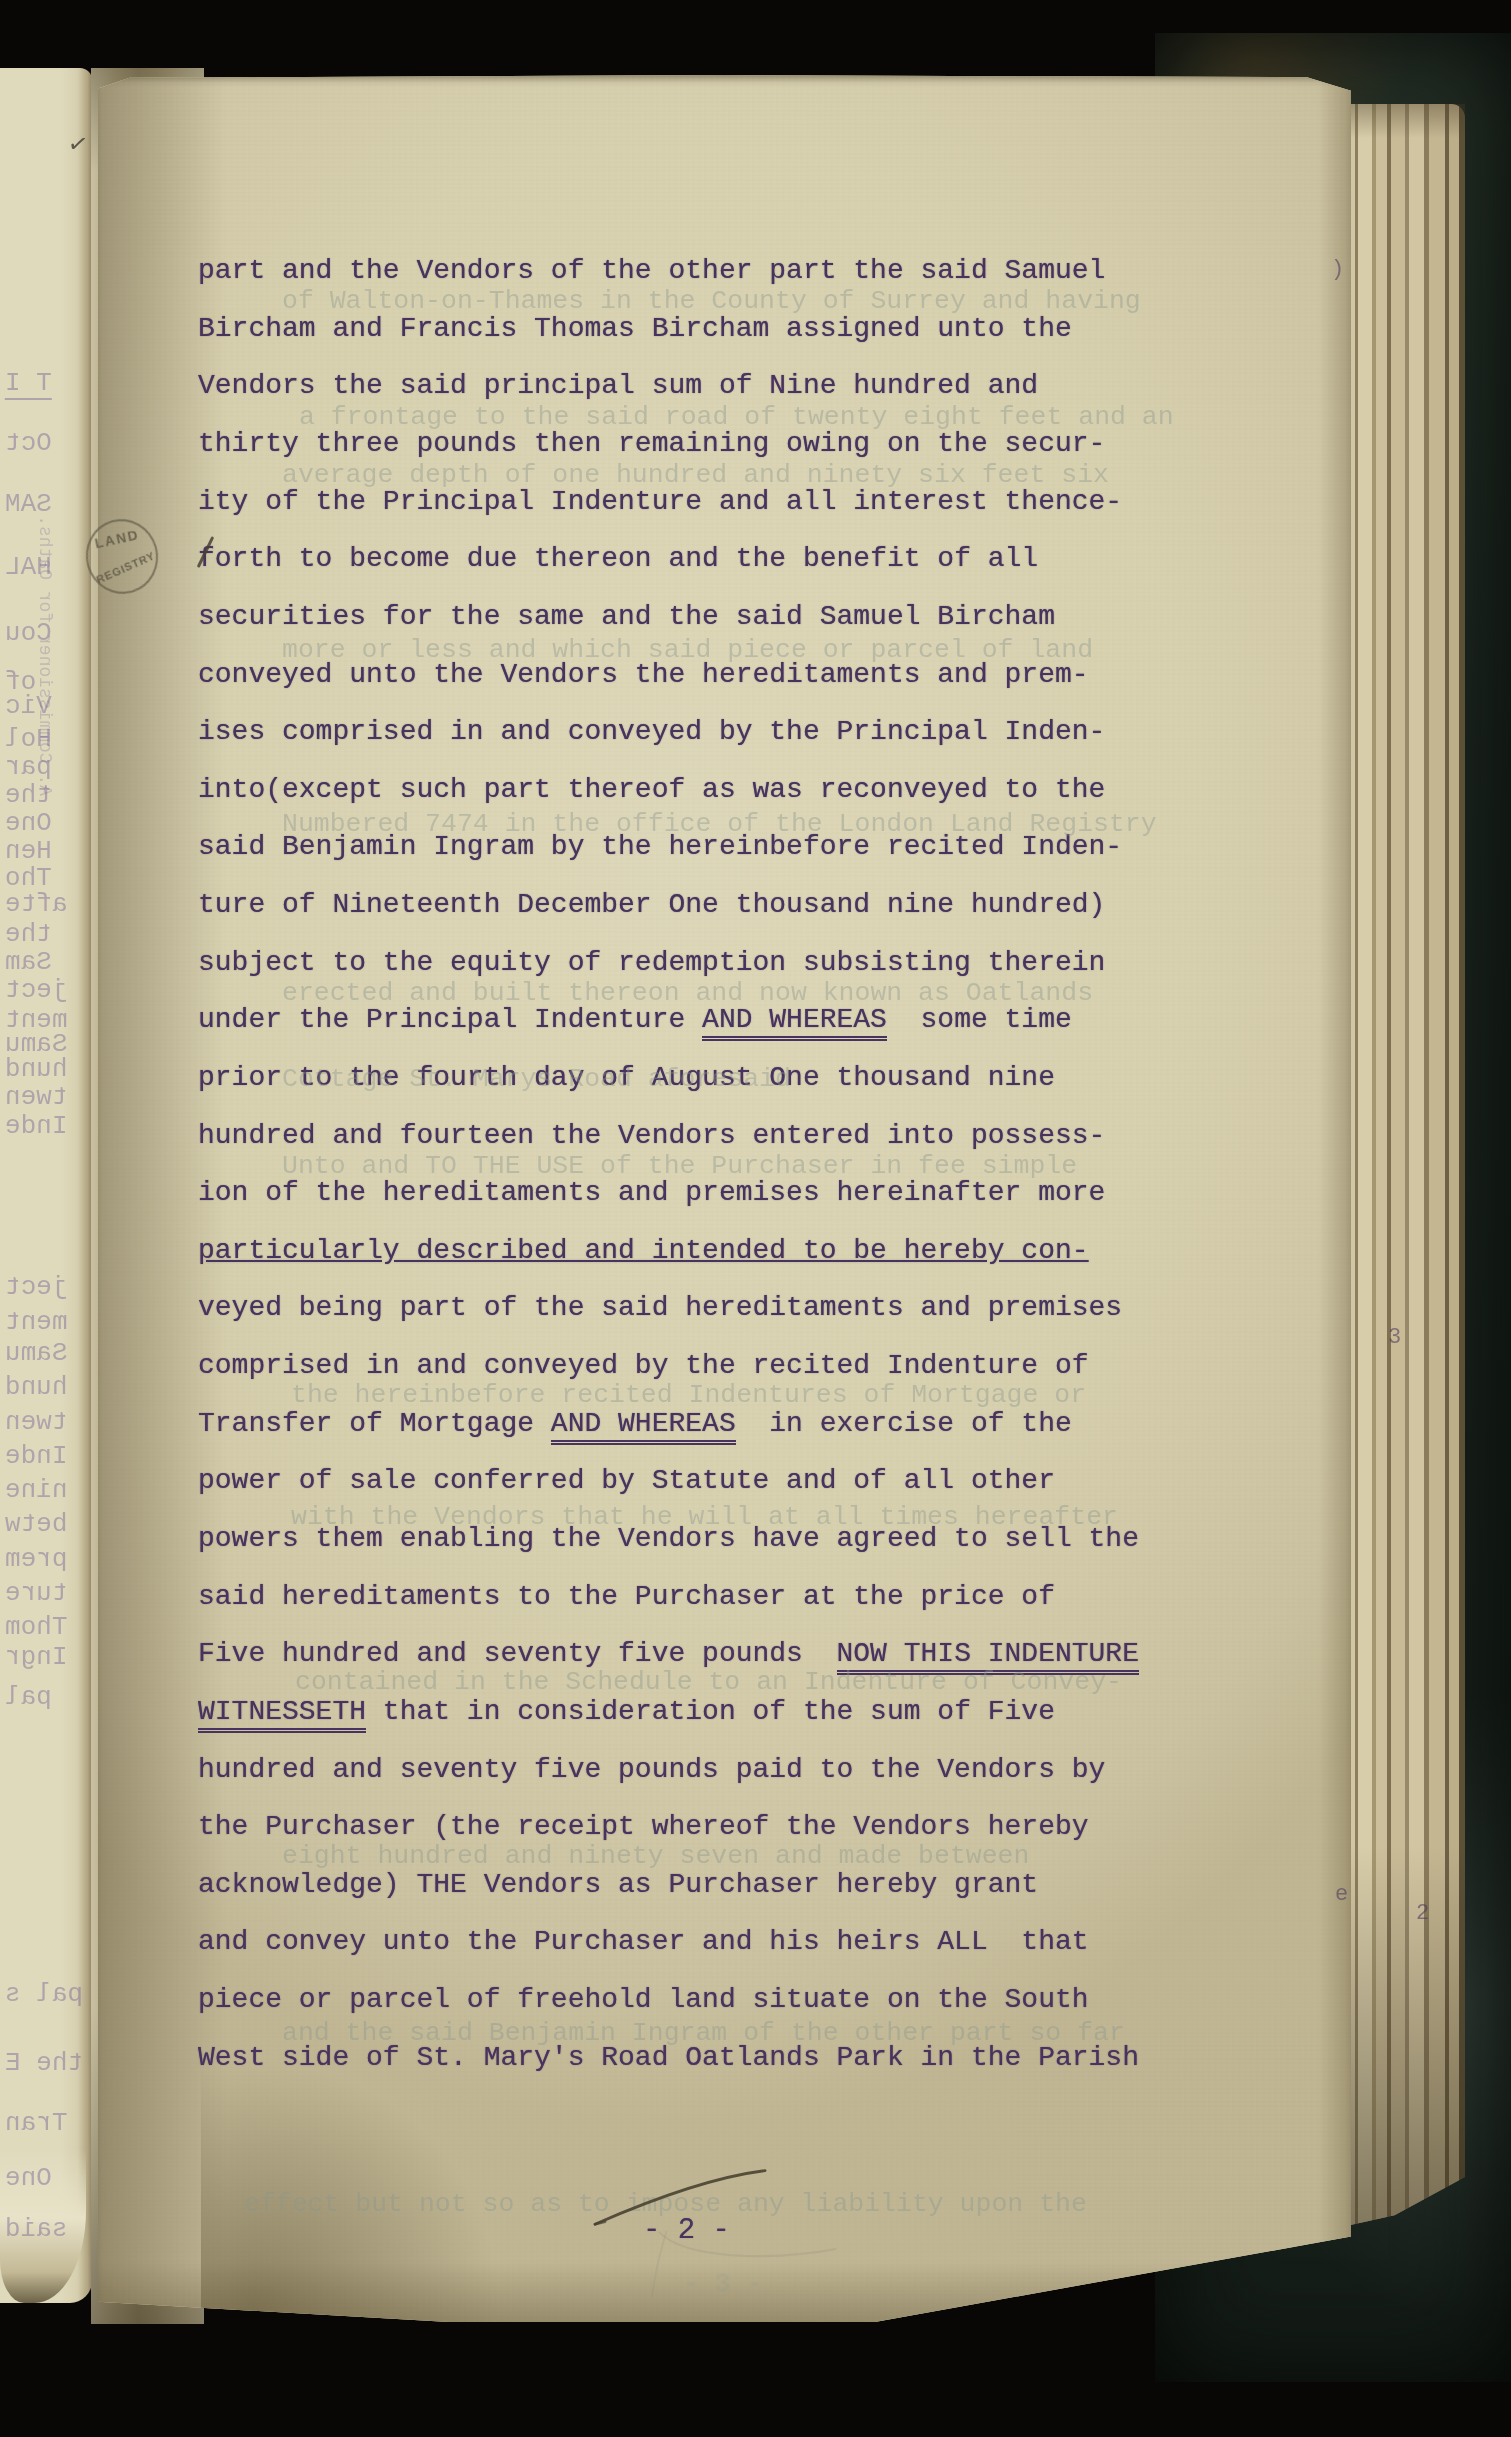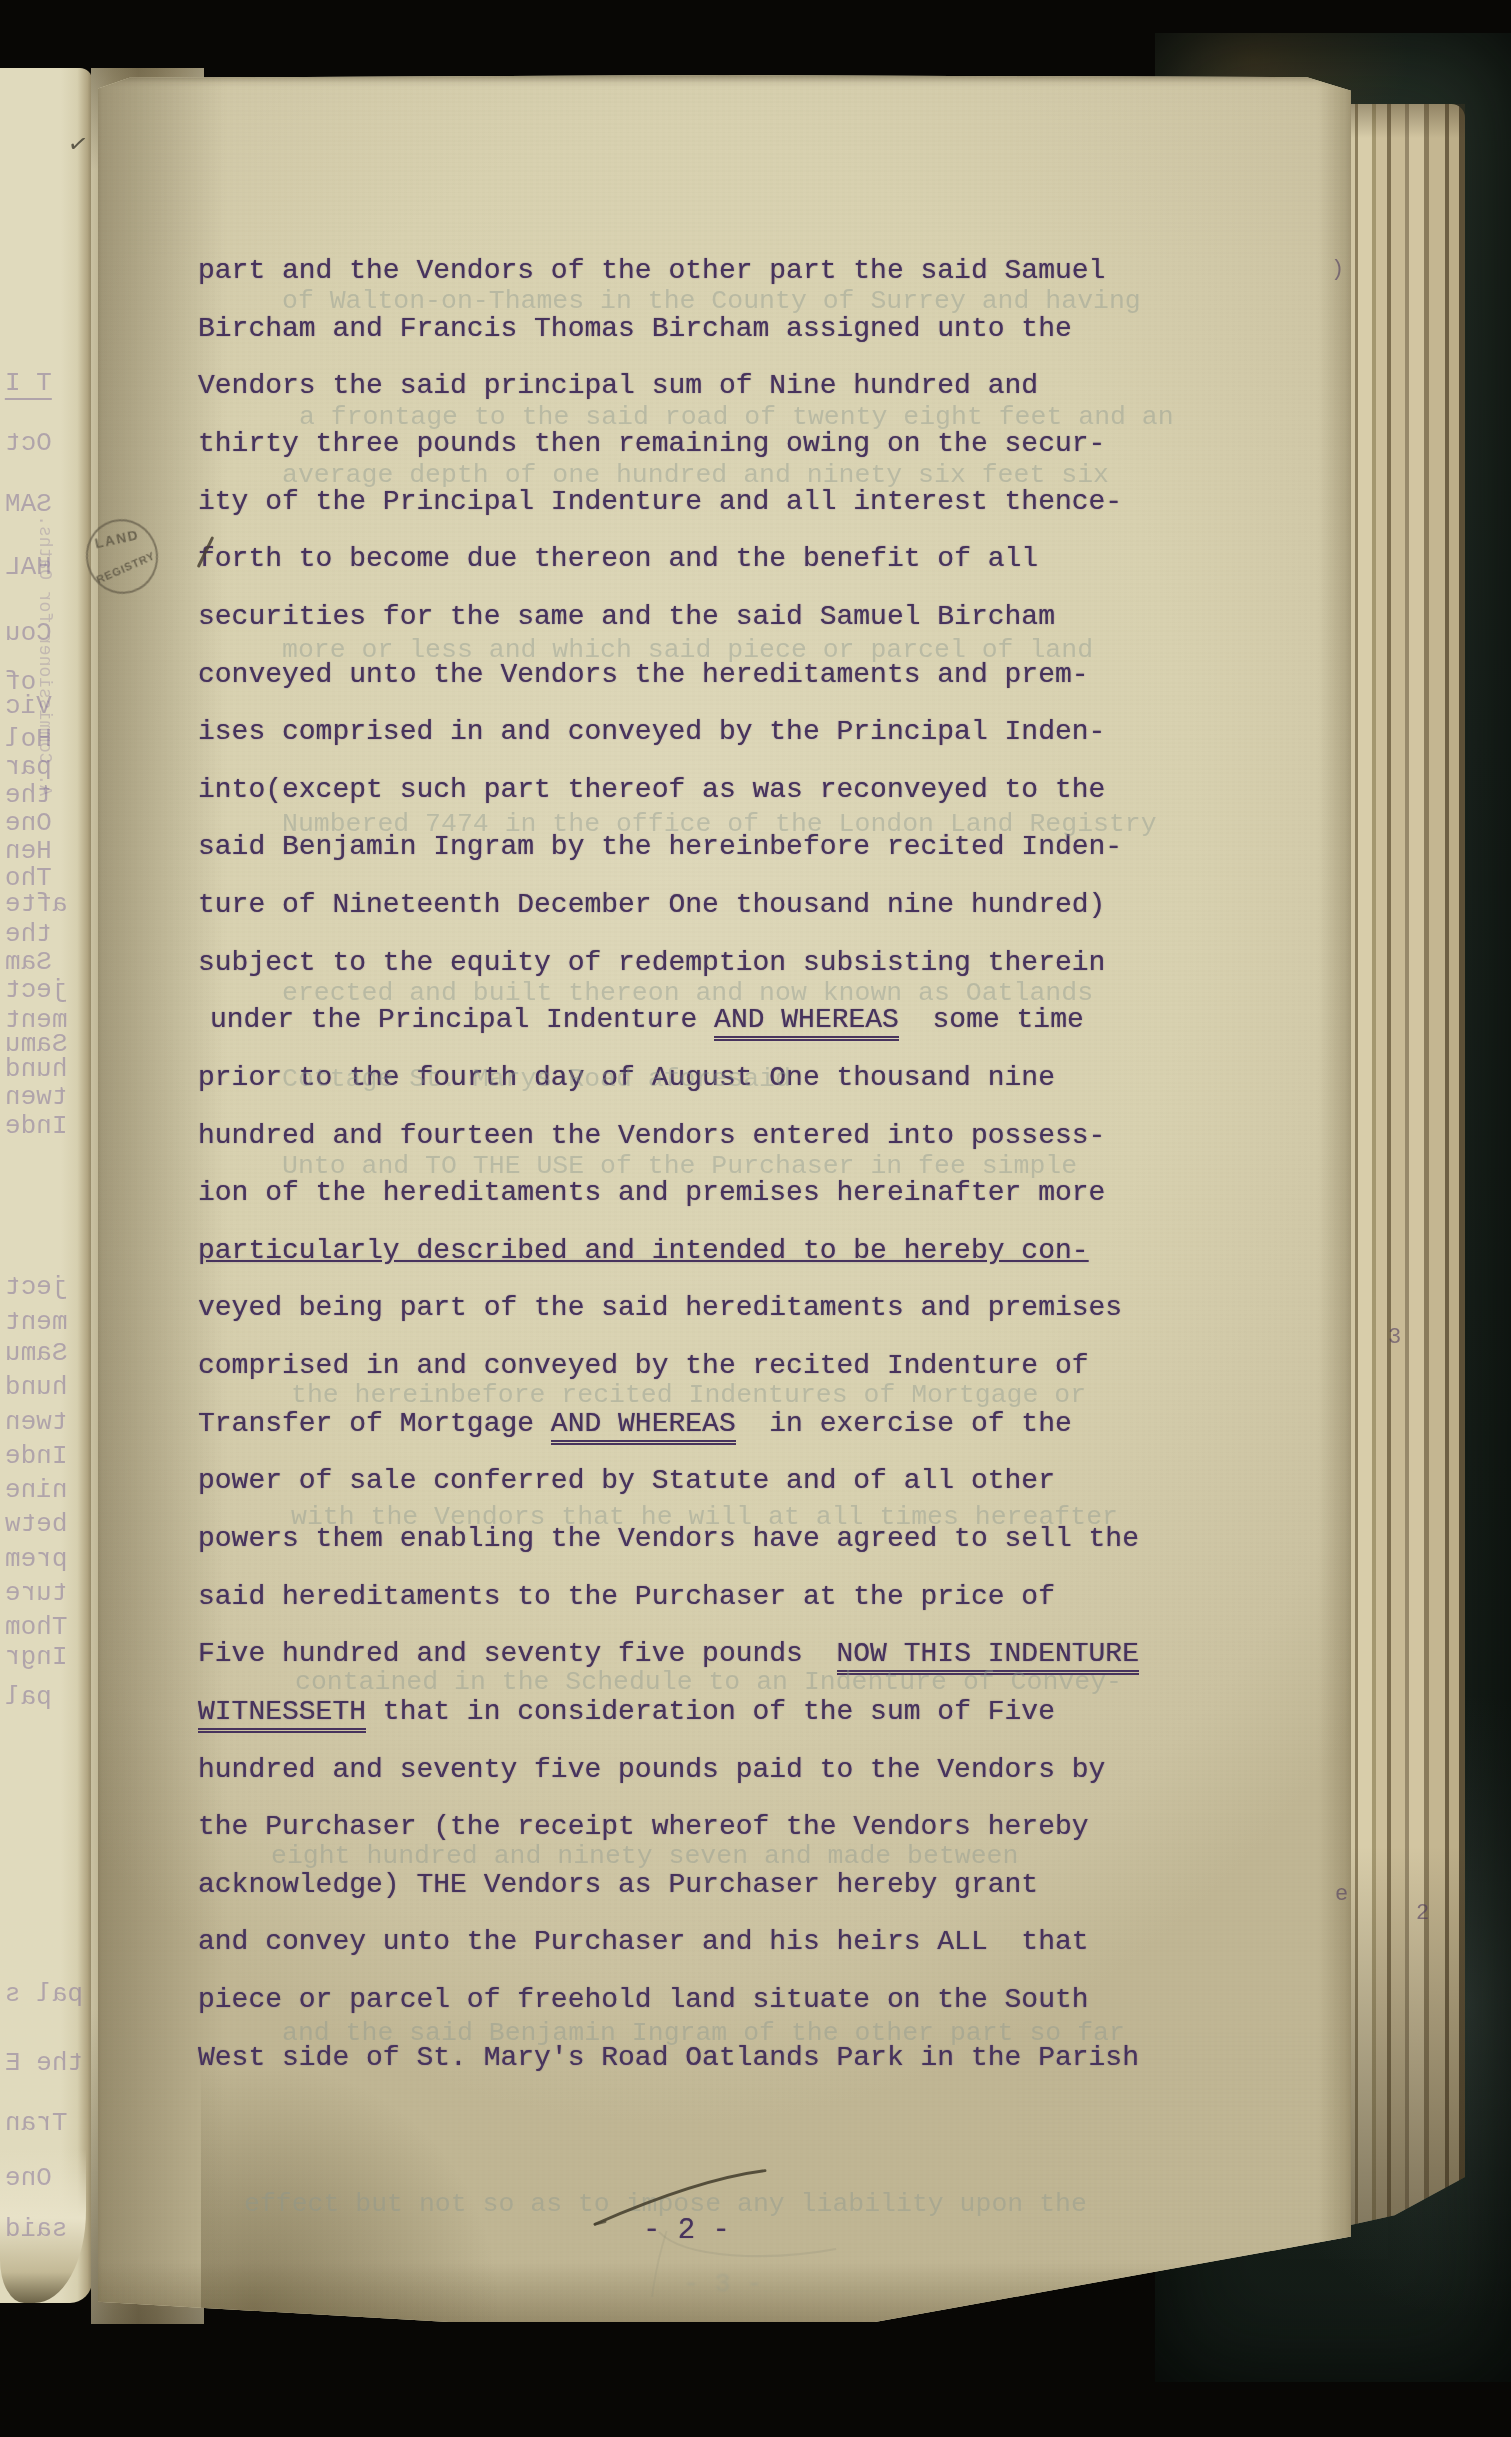--- a/index.html
+++ b/index.html
@@ -178,21 +178,21 @@
       <div class="tline" style="top: 427px;"><span>thirty three pounds then remaining owing on the secur-</span></div>
       <div class="tline" style="top: 485px;"><span>ity of the Principal Indenture and all interest thence-</span></div>
       <div class="tline" style="top: 542px;"><span>forth to become due thereon and the </span><span class="penfix">b</span><span>enefit of all</span></div>
       <div class="tline" style="top: 600px;"><span>securities for the same and the said Samuel Bircham</span></div>
       <div class="tline" style="top: 658px;"><span>conveyed unto the Vendors the hereditaments and prem-</span></div>
       <div class="tline" style="top: 715px;"><span>ises comprised in and conveyed by the Principal Inden-</span></div>
       <div class="tline" style="top: 773px;"><span>into(except such part thereof as was reconveyed to the</span></div>
       <div class="tline" style="top: 830px;"><span>said Benjamin Ingram by the hereinbefore recited Inden-</span></div>
       <div class="tline" style="top: 888px;"><span>ture of Nineteenth December One thousand nine hundred)</span></div>
       <div class="tline" style="top: 946px;"><span>subject to the equity of redemption subsisting therein</span></div>
-      <div class="tline" style="top: 1003px; margin-left: 12px;"><span>under the Principal Indenture </span><span class="dbl">AND WHEREAS</span><span>  some time</span></div>
+      <div class="tline" style="top: 1003px;"><span>under the Principal Indenture </span><span class="dbl">AND WHEREAS</span><span>  some time</span></div>
       <div class="tline" style="top: 1061px;"><span>prior to the fourth day of August One thousand nine</span></div>
       <div class="tline" style="top: 1119px;"><span>hundred and fourteen the Vendors entered into possess-</span></div>
       <div class="tline" style="top: 1176px;"><span>ion of the hereditaments and premises hereinafter more</span></div>
       <div class="tline" style="top: 1234px; text-decoration: underline;"><span>particularly described and intended to be hereby con-</span></div>
       <div class="tline" style="top: 1291px;"><span>veyed being part of the said hereditaments and premises</span></div>
       <div class="tline" style="top: 1349px;"><span>comprised in and conveyed by the recited Indenture of</span></div>
       <div class="tline" style="top: 1407px;"><span>Transfer of Mortgage </span><span class="dbl">AND WHEREAS</span><span>  in exercise of the</span></div>
       <div class="tline" style="top: 1464px;"><span>power of sale conferred by Statute and of all other</span></div>
       <div class="tline" style="top: 1522px;"><span>powers them enabling the Vendors have agreed to sell the</span></div>
       <div class="tline" style="top: 1580px;"><span>said hereditaments to the Purchaser at the price of</span></div>
@@ -208,21 +208,21 @@
       <div class="ghost" style="left: 299px; top: 402px;">a frontage to the said road of twenty eight feet and an</div>
       <div class="ghost" style="left: 282px; top: 460px;">average depth of one hundred and ninety six feet six</div>
       <div class="ghost" style="left: 282px; top: 635px;">more or less and which said piece or parcel of land</div>
       <div class="ghost" style="left: 282px; top: 809px;">Numbered 7474 in the office of the London Land Registry</div>
       <div class="ghost" style="left: 282px; top: 978px;">erected and built thereon and now known as Oatlands</div>
       <div class="ghost" style="left: 282px; top: 1064px;">Cottage St. Marys Road aforesaid</div>
       <div class="ghost" style="left: 282px; top: 1151px;">Unto and TO THE USE of the Purchaser in fee simple</div>
       <div class="ghost" style="left: 291px; top: 1380px;">the hereinbefore recited Indentures of Mortgage or</div>
       <div class="ghost" style="left: 291px; top: 1502px;">with the Vendors that he will at all times hereafter</div>
       <div class="ghost" style="left: 295px; top: 1667px;">contained in the Schedule to an Indenture of Convey-</div>
-      <div class="ghost" style="left: 271px; top: 1841px;">eight hundred and ninety seven and made between</div>
+      <div class="ghost" style="left: 282px; top: 1841px;">eight hundred and ninety seven and made between</div>
       <div class="ghost" style="left: 282px; top: 2018px;">and the said Benjamin Ingram of the other part so far</div>
       <div class="ghost" style="left: 244px; top: 2189px;">effect but not so as to impose any liability upon the</div>
     </div>
 
   <div class="pagenum">- 2 -</div>
   <div class="ghostnum">- 3 -</div>
 
   <svg style="left:590px;top:2163px;" width="180" height="68" viewBox="0 0 210 80">
     <path d="M5,72 C60,48 140,17 205,9" fill="none" stroke="#46402f" stroke-width="3.4" stroke-linecap="round" opacity="0.88"></path>
     <path d="M5,72 l12,-3" fill="none" stroke="#46402f" stroke-width="3" stroke-linecap="round" opacity="0.7"></path>

